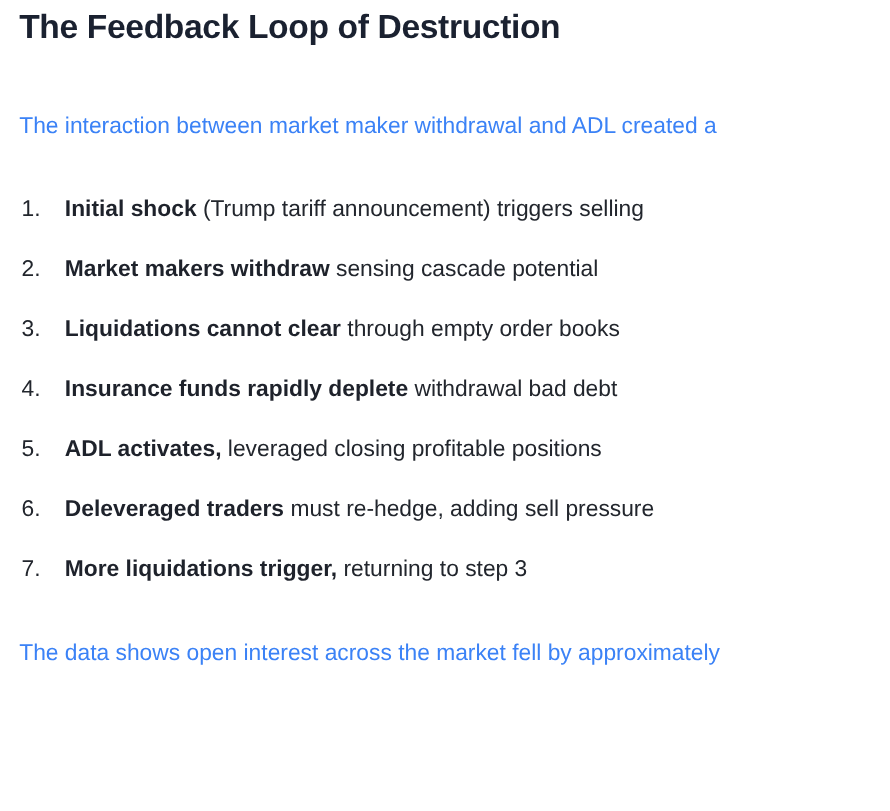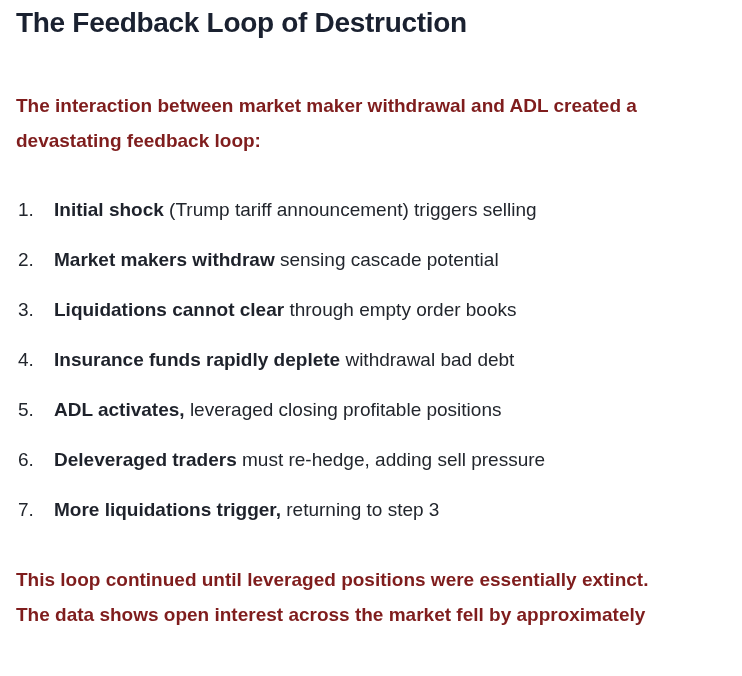--- a/index.html
+++ b/index.html
@@ -20,22 +20,22 @@
     margin: 0;
     font-size: 28px;
     line-height: 34px;
     font-weight: 800;
     letter-spacing: -0.3px;
     color: #1a2130;
   }
   .para {
     font-size: 19px;
     line-height: 35px;
-    font-weight: 700;
-    color: #7f1d1d;
+    font-weight: 400;
+    color: #3b82f6;
   }
   .intro { margin-top: 48px; }
   .outro { margin-top: 40px; }
   ol.loop-list {
     list-style: none;
     margin: 40px 0 0 0;
     padding: 0;
   }
   ol.loop-list li {
     position: relative;
@@ -56,31 +56,29 @@
 </style>
 </head>
 <body>
 
 <div class="article">
 
   <h1 class="page-title">The Feedback Loop of Destruction</h1>
 
   <div class="para intro">
     <div>The interaction between market maker withdrawal and ADL created a</div>
-    <div>devastating feedback loop:</div>
   </div>
 
   <ol class="loop-list">
     <li><span class="num">1.</span><b>Initial shock</b><span> (Trump tariff announcement) triggers selling</span></li>
     <li><span class="num">2.</span><b>Market makers withdraw</b><span> sensing cascade potential</span></li>
     <li><span class="num">3.</span><b>Liquidations cannot clear</b><span> through empty order books</span></li>
     <li><span class="num">4.</span><b>Insurance funds rapidly deplete</b><span> withdrawal bad debt</span></li>
     <li><span class="num">5.</span><b>ADL activates,</b><span> leveraged closing profitable positions</span></li>
     <li><span class="num">6.</span><b>Deleveraged traders</b><span> must re-hedge, adding sell pressure</span></li>
     <li><span class="num">7.</span><b>More liquidations trigger,</b><span> returning to step 3</span></li>
   </ol>
 
   <div class="para outro">
-    <div>This loop continued until leveraged positions were essentially extinct.</div>
     <div>The data shows open interest across the market fell by approximately</div>
   </div>
 
 </div>
 
 </body></html>

